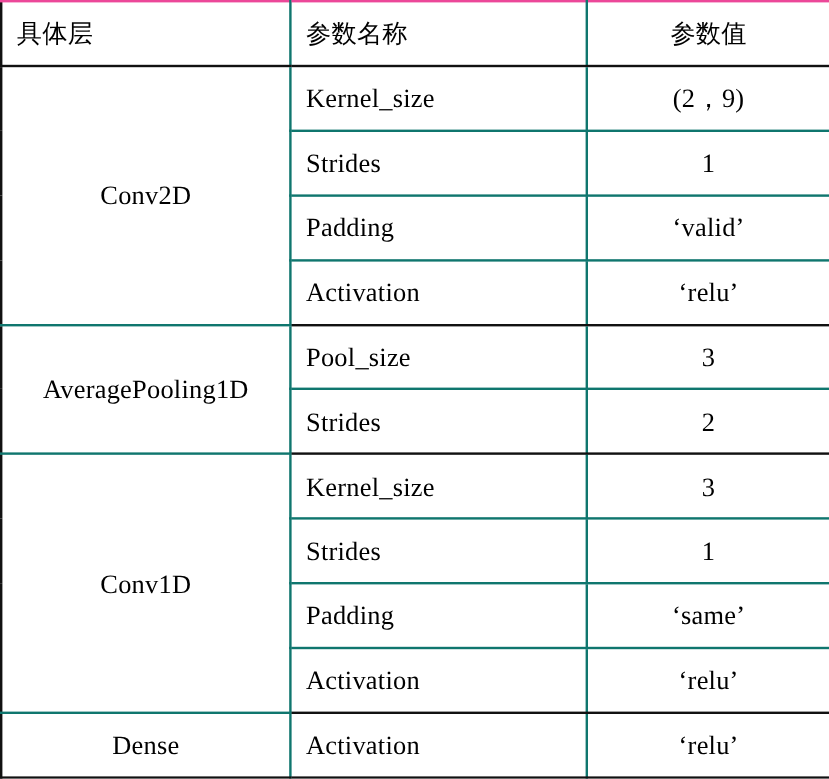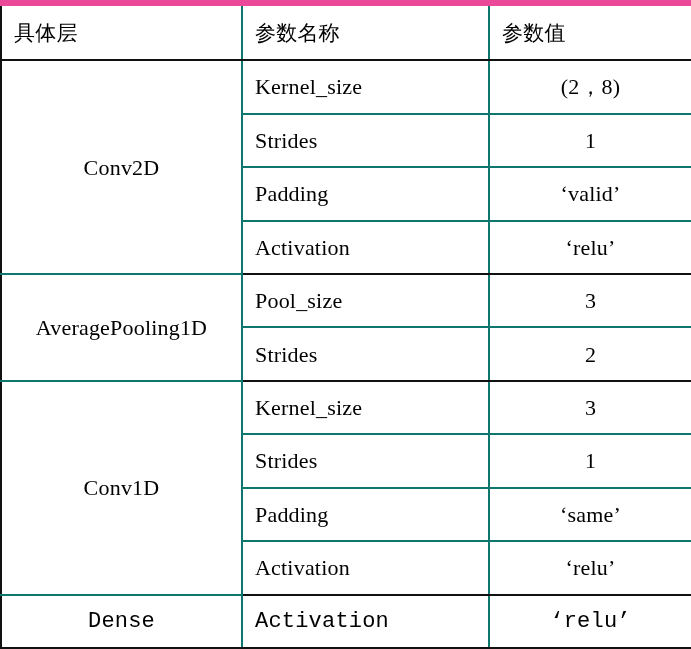--- a/index.html
+++ b/index.html
@@ -40,25 +40,24 @@
     letter-spacing: 0.2px;
     background: #ffffff;
     vertical-align: middle;
   }
 
   
   table.param-table {
     border: 2px solid #111111;
   }
   table.param-table tr:first-child td {
-    border-top: 6px solid #ec4899;
+    border-top: 2px solid #ec4899;
   }
   table.param-table tr:last-child td {
     border-bottom: 2px solid #111111;
-    font-family: Liberation Mono, monospace;
   }
   table.param-table td:first-child {
     border-left: 2px solid #111111;
   }
   table.param-table td:last-child {
     border-right: 2px solid #111111;
   }
 
   
   td.col-layer {
@@ -96,21 +95,21 @@
     padding-top: 0;
     border-bottom: 2px solid #111111;
   }
   tr.header-row td.col-layer {
     text-align: left;
   }
   tr.header-row td.col-name {
     text-align: left;
   }
   tr.header-row td.col-value {
-    text-align: left;
+    text-align: center;
   }
 
   
   tr.group-end td {
     border-bottom: 2px solid #111111;
   }
 
   .cjk {
     font-family: "DejaVu Sans", "Liberation Sans", sans-serif;
     font-size: 21px;
@@ -136,21 +135,21 @@
           <span class="cjk">参数名称</span>
         </td>
         <td class="col-value">
           <span class="cjk">参数值</span>
         </td>
       </tr>
 
       <tr>
         <td class="col-layer" rowspan="4">Conv2D</td>
         <td class="col-name">Kernel_size</td>
-        <td class="col-value">(2，8)</td>
+        <td class="col-value">(2，9)</td>
       </tr>
       <tr>
         <td class="col-name">Strides</td>
         <td class="col-value">1</td>
       </tr>
       <tr>
         <td class="col-name">Padding</td>
         <td class="col-value">‘valid’</td>
       </tr>
       <tr class="group-end">

